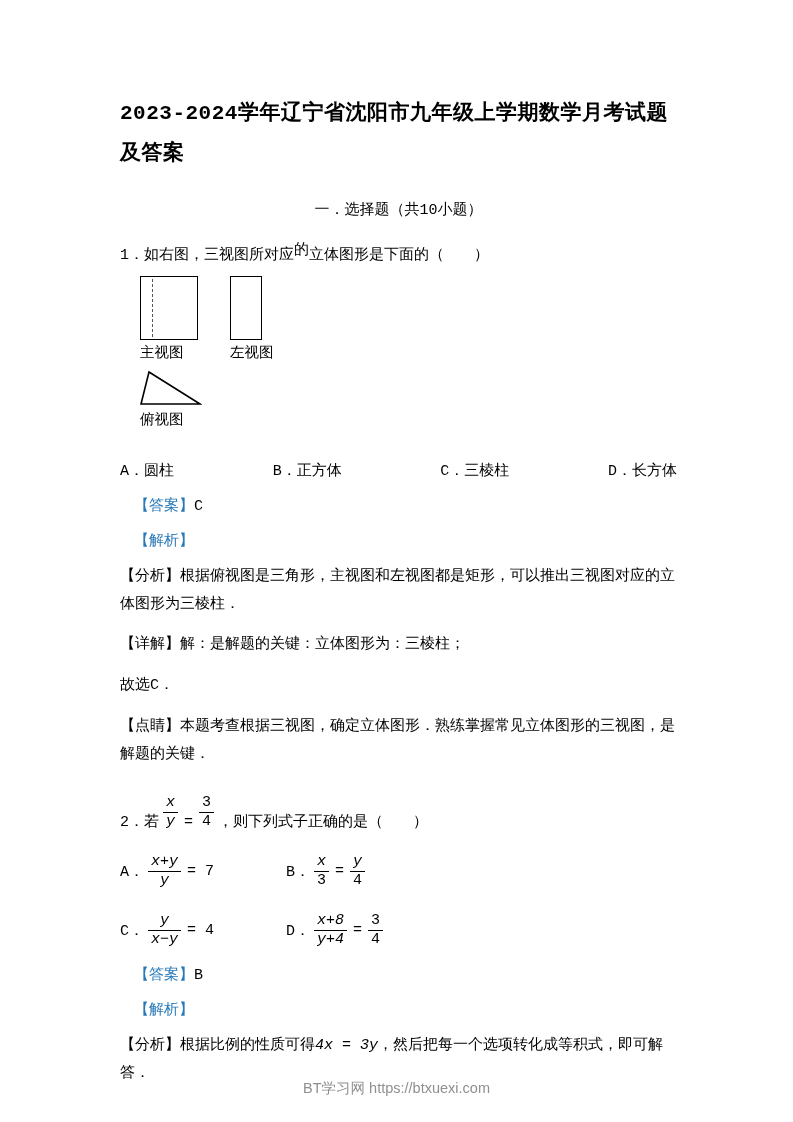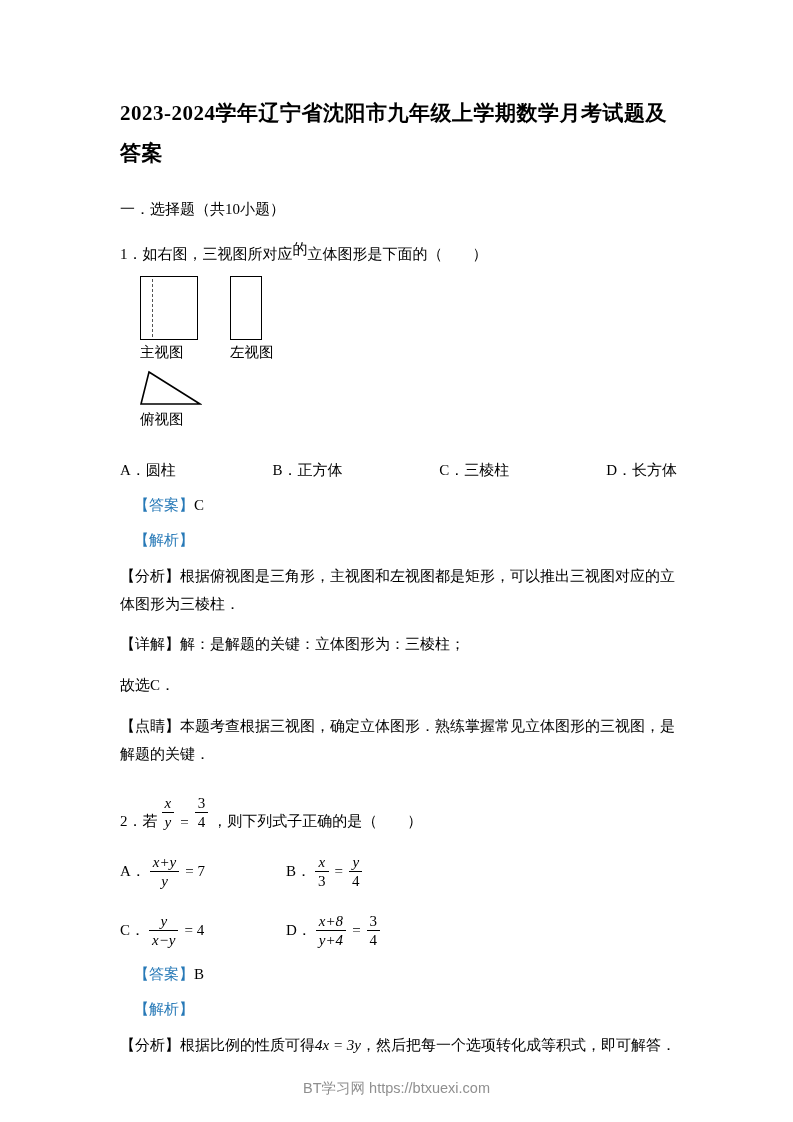--- a/index.html
+++ b/index.html
@@ -1,21 +1,21 @@
 <!DOCTYPE html>
 <html><head>
 <meta charset="utf-8">
 <style>
   html,body{margin:0;padding:0;background:#ffffff;}
   .page{width:793px;height:1122px;position:relative;background:#fff;overflow:hidden;
         font-family:"Liberation Serif","DejaVu Serif",serif;color:#000;}
-  .content{position:absolute;left:120px;top:94px;width:557px;}
+  .content{position:absolute;left:120px;top:94px;width:557px;font-family:Liberation Mono, monospace;}
   .title{font-size:21px;font-weight:bold;line-height:1.9;letter-spacing:.5px;margin:0 0 26px 0;max-width:557px;}
   .t15{font-size:15px;}
-  .section-head{margin:0 0 26px 0;}
+  .section-head{margin:0 0 26px 0;text-align:center;}
   .stem1{margin:0 0 12px 0;}
   .supr{position:relative;top:-5px;}
   .views-row{display:flex;gap:16px;align-items:flex-start;margin-left:4px;}
   .vblock{display:flex;flex-direction:column;padding-left:16px;}
   .rect{border:1.6px solid #000;background:#fff;}
   .front{width:56px;height:62px;position:relative;}
   .dash{position:absolute;left:11px;top:2px;bottom:2px;border-left:1.4px dashed #555;}
   .side{width:30px;height:62px;}
   .vlabel{font-size:14.5px;margin-top:3px;}
   .topblock{margin-top:8px;margin-left:4px;}

